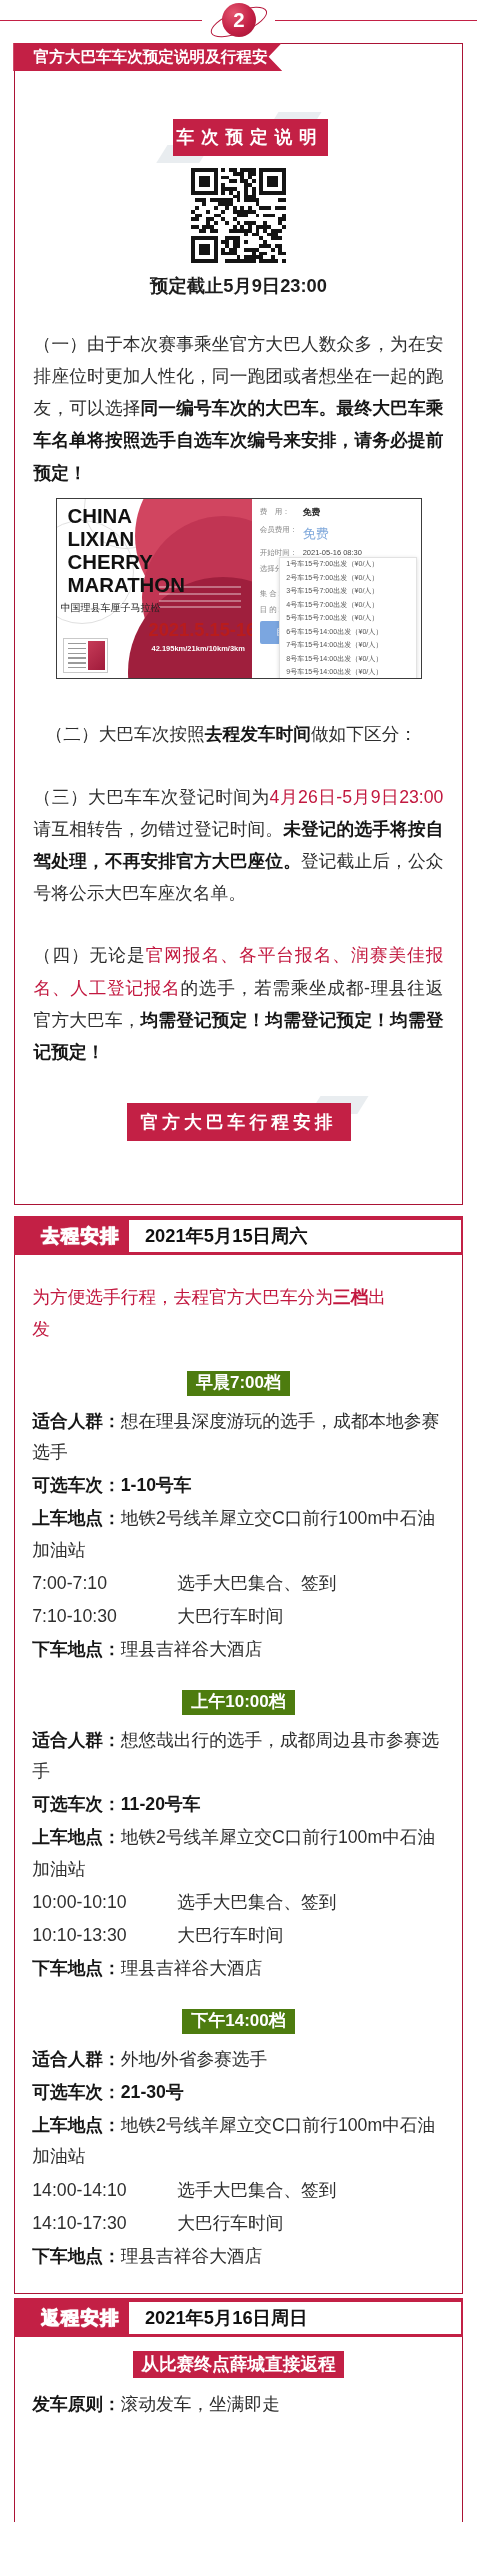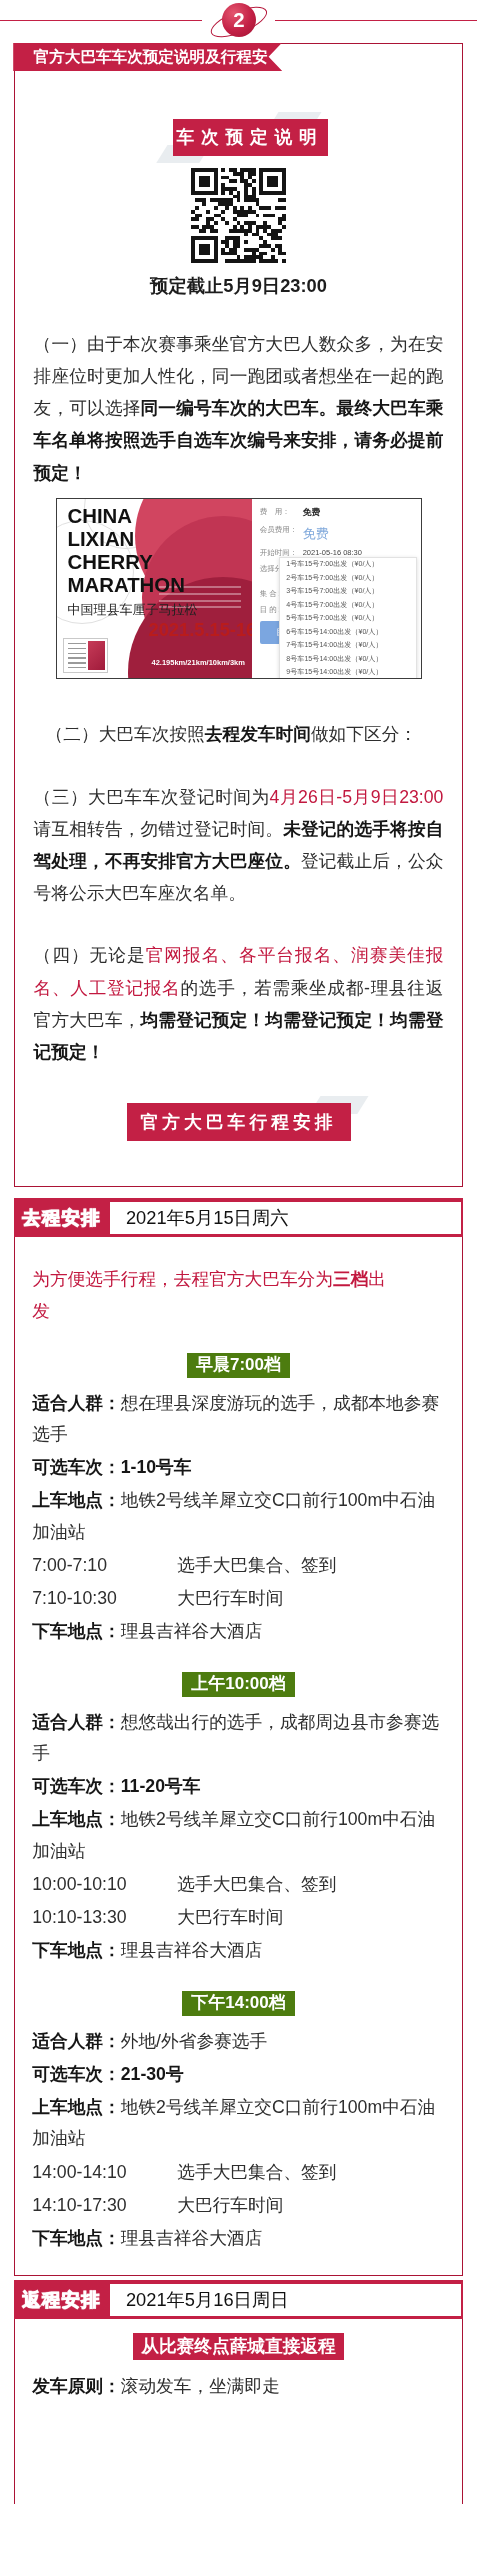--- a/index.html
+++ b/index.html
@@ -55,23 +55,23 @@
   .poster .outline-circle{position:absolute;border:0.7px solid #e0e0e0;border-radius:50%;}
   .oc1{width:102px;height:102px;left:-27px;top:20.4px;}
   .oc2{width:82px;height:82px;left:27px;top:-34px;}
   .poster .circ{position:absolute;border-radius:50%;}
   .c1{width:170px;height:170px;left:78px;top:-48px;background:#d14560;}
   .c2{width:163px;height:163px;left:85px;top:17px;background:#c13553;}
   .c3{width:190px;height:190px;left:71px;top:78px;background:#9f1f3d;}
   .ghost-lines{position:absolute;left:102px;top:87px;width:82px;height:26px;opacity:.45;
     background:repeating-linear-gradient(rgba(255,255,255,.8) 0 2px,transparent 2px 6.8px);}
   .poster-title{position:absolute;left:11px;top:5.4px;font-size:20.4px;line-height:23px;font-weight:700;color:#111;}
-  .poster-sub{position:absolute;left:11px;top:102px;font-size:13px;color:#222;}
+  .poster-sub{position:absolute;left:4px;top:102px;font-size:10px;color:#222;}
   .poster-date{position:absolute;left:92px;top:120px;font-size:18.3px;font-weight:700;color:#b91c1c;white-space:nowrap;}
-  .poster-dist{position:absolute;left:95px;top:159px;font-size:7.5px;font-weight:700;color:#fff;white-space:nowrap;}
+  .poster-dist{position:absolute;left:95px;top:145px;font-size:7.5px;font-weight:700;color:#fff;white-space:nowrap;}
   .thumb{position:absolute;left:6.8px;bottom:5.4px;width:43px;height:33px;background:#fff;border:0.7px solid #c9c9c9;display:flex;}
   .thumb-lines{flex:1;margin:4.1px 1.4px 4.1px 3.4px;background:repeating-linear-gradient(#9a9a9a 0 1.4px,transparent 1.4px 4.8px);}
   .thumb-red{width:17.7px;margin:2px 2px 2px 0;background:linear-gradient(135deg,#c63b58,#a01b3b);}
   .form{flex:1;position:relative;padding:8.2px 5.4px 0 8.2px;font-size:7.5px;color:#555;box-sizing:border-box;}
   .frow{display:flex;align-items:flex-start;margin-bottom:5.4px;}
   .flabel{width:43px;flex:none;color:#8a8a8a;}
   .fee-val{font-weight:700;color:#1d1d1d;font-size:8.8px;}
   .member-val{color:#7fa8db;font-size:13px;}
   .start-val{color:#444;}
   .select{
@@ -87,38 +87,39 @@
   .dropdown{
     position:absolute;left:27px;top:58px;right:3.4px;background:#fff;border:0.7px solid #e2e2e2;
     box-shadow:0 1.4px 4.1px rgba(0,0,0,.15);z-index:5;
   }
   .opt{padding:2px 6.8px;font-size:7.1px;line-height:9.5px;color:#555;white-space:nowrap;}
   
   .center-lines{margin-top:16.3px;}
   .center-lines p{margin:0;text-align:center;font-size:17.7px;line-height:32px;color:#1c1c1c;}
   .cl-bold{font-weight:700;}
   
-  .btn-wrap2{position:relative;width:224px;margin:35px auto 0;}
+  .btn-wrap2{position:relative;width:224px;margin:35px auto 18px;}
   .btn-wrap2::before{content:"";position:absolute;right:-12.2px;top:-6.8px;width:48px;height:17.7px;background:#e9edf0;transform:skewX(-32deg);}
   .btn-itinerary{
     position:relative;z-index:1;display:block;width:224px;height:38px;background:#c32045;color:#fff;
     text-align:center;line-height:38px;font-size:17.7px;font-weight:700;letter-spacing:4.1px;
   }
   
   .band{margin:11px 13.6px 0;height:39px;background:#c32045;display:flex;align-items:stretch;}
   .band-label{
     width:96px;flex:none;display:flex;align-items:center;justify-content:center;
     font-size:18.3px;font-weight:800;color:#c32045;
     -webkit-text-stroke:1px #fff;
     text-shadow:0 0 0.7px #fff,0 0 1.4px #fff;
     letter-spacing:1.4px;
+    padding-left:19px;
   }
   .band-date{
     flex:1;background:#fff;margin:3.4px 2.7px 3.4px 0;display:flex;align-items:center;
-    padding-left:16.3px;font-size:18.3px;font-weight:400;color:#111;
+    padding-left:16.3px;font-size:18.3px;font-weight:700;color:#111;
   }
   .section-box{
     margin:0 13.6px;border:1.4px solid #ab1335;border-top:none;background:#fff;
     padding:17.7px 17.7px 19px 17.7px;
   }
   .red-intro{margin:9.5px 0 0;padding-right:48px;color:#c2183f;font-size:17.7px;line-height:1.8;}
   .red-intro b{color:#c2183f;}
   .slot-badge{
     display:table;margin:24.5px auto 9.5px;background:#4d7c0f;color:#fff;
     font-size:17px;font-weight:700;padding:2.7px 8.8px;line-height:1.2;

